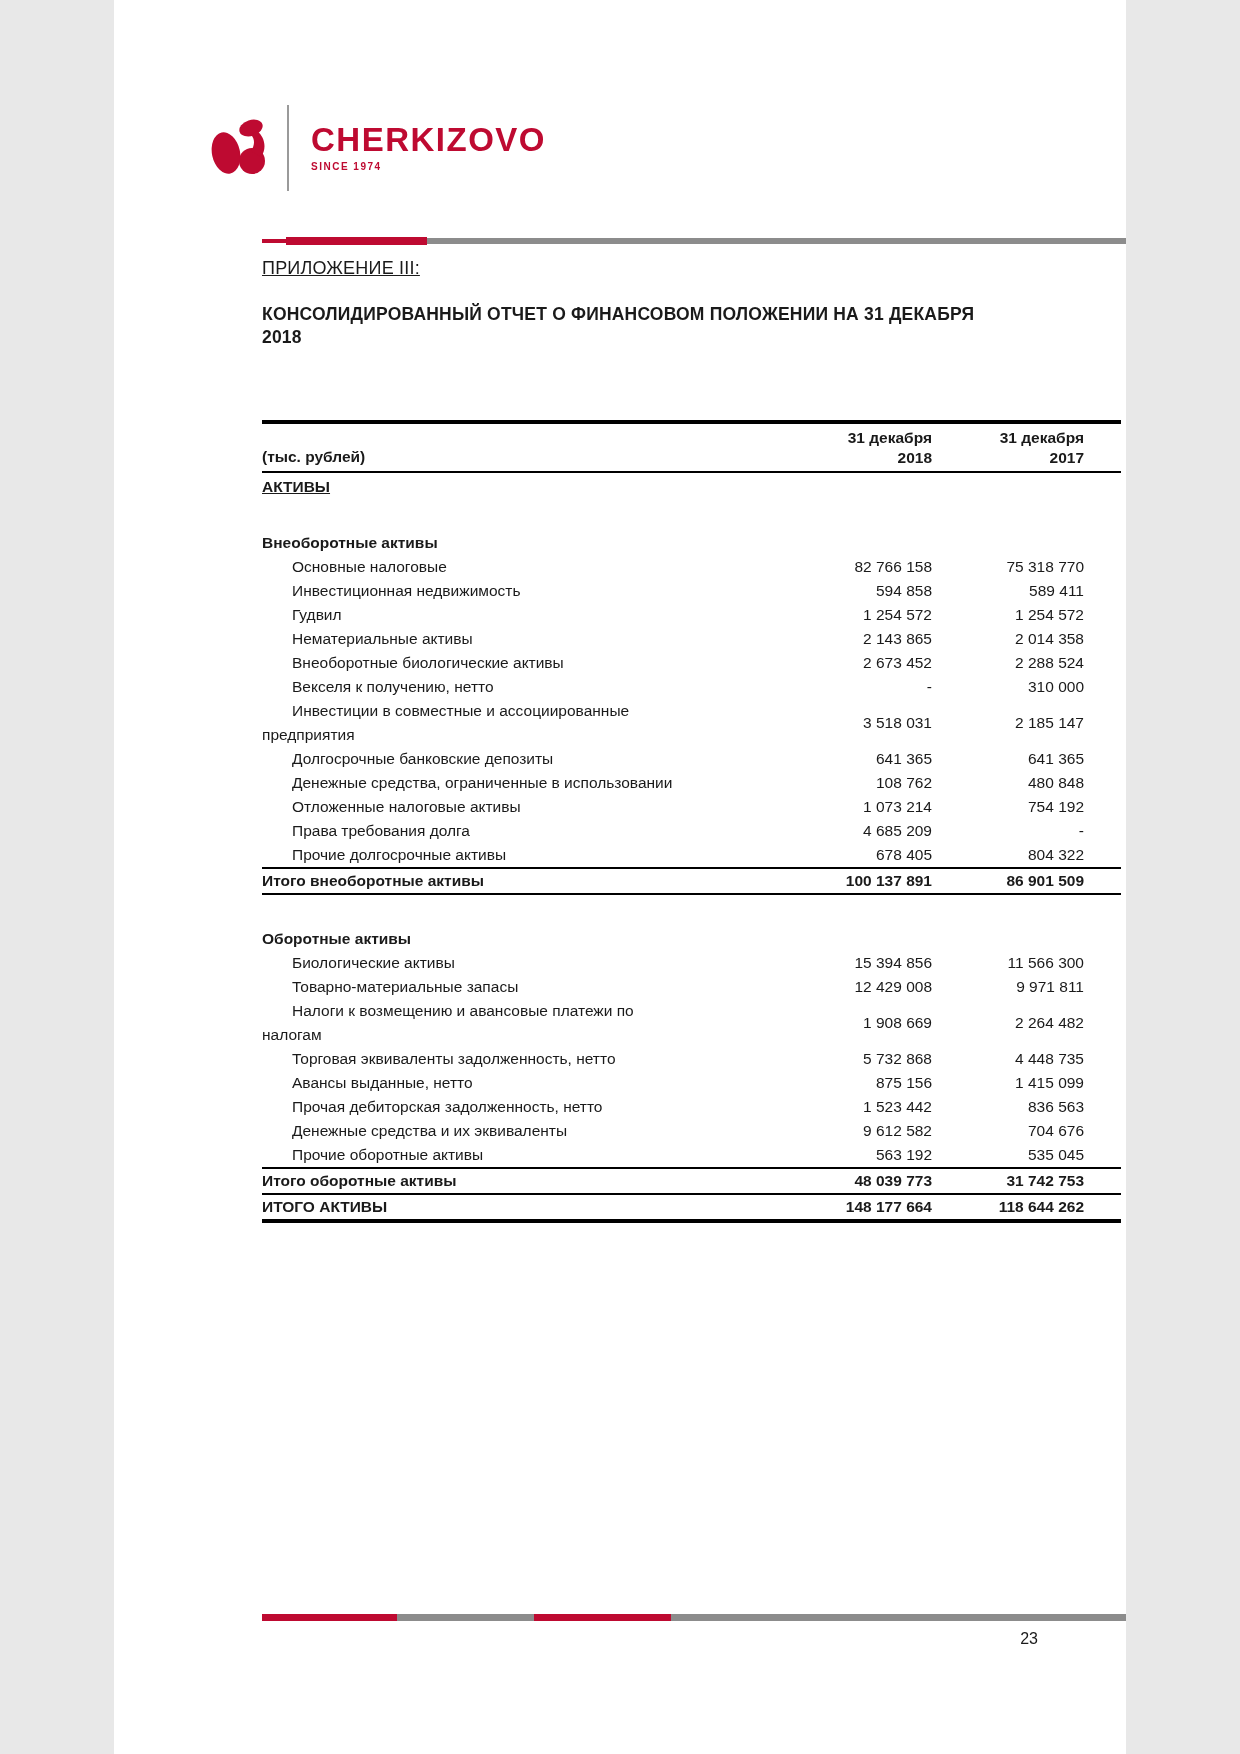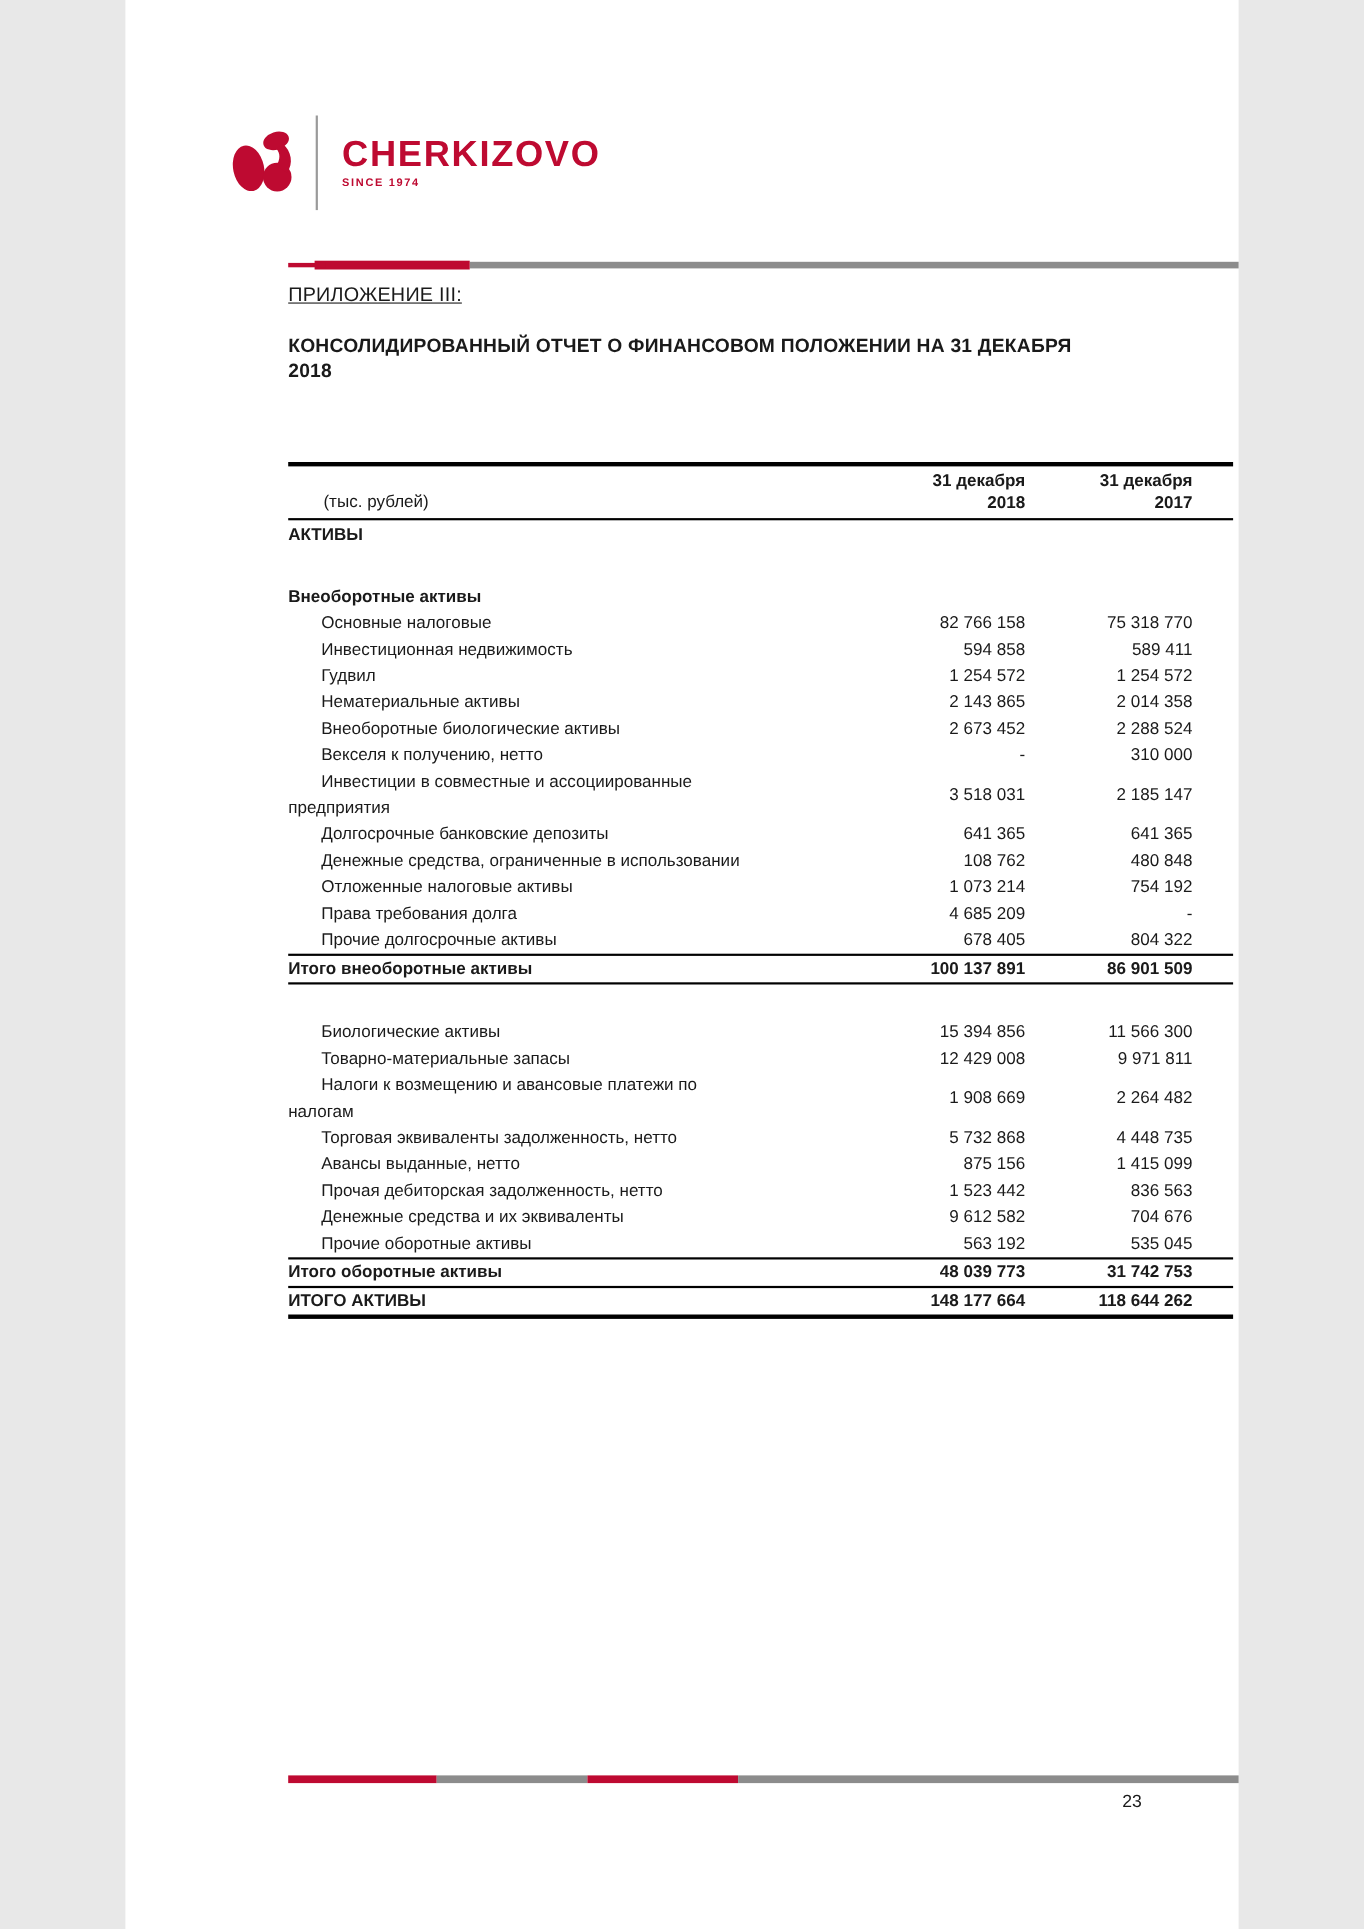--- a/index.html
+++ b/index.html
@@ -30,31 +30,31 @@
     position:absolute;left:148px;top:303px;width:900px;
     font-size:17.5px;font-weight:bold;line-height:23px;white-space:pre-line;letter-spacing:0.2px;
   }
   
   .fin-table{position:absolute;left:148px;top:420px;width:859px;font-size:15.5px;}
   .thead{
     display:flex;align-items:flex-end;
     border-top:4px solid #000;border-bottom:2.5px solid #000;
     padding:4px 0 3px 0;min-height:41px;box-sizing:border-box;
   }
-  .thead .unit{flex:1;font-weight:normal;padding-bottom:2px;margin-left:32px;}
+  .thead .unit{flex:1;font-weight:bold;padding-bottom:2px;}
   .col-h{font-weight:bold;text-align:right;white-space:pre-line;line-height:20px;}
   .col-h.c18{width:160px;}
   .col-h.c17{width:152px;margin-right:37px;}
   .tbody{}
   .trow{display:flex;align-items:center;min-height:24px;line-height:24px;box-sizing:border-box;}
   .trow .lbl{flex:1;white-space:pre-line;text-indent:0;}
   .trow .num{width:160px;text-align:right;}
   .trow .num2{width:152px;margin-right:37px;text-align:right;}
   .trow.item .lbl{text-indent:30px;}
-  .trow.caption{font-weight:bold;margin-top:2px;}
+  .trow.caption{font-weight:bold;margin-top:2px;text-decoration:underline;}
   .trow.section{font-weight:bold;}
   .trow.spacer{min-height:32px;}
   .trow.total{
     font-weight:bold;min-height:27px;
     border-top:2.5px solid #000;border-bottom:2.5px solid #000;
   }
   .trow.grand{
     font-weight:bold;min-height:28px;
     border-bottom:4.5px solid #000;
   }
@@ -185,20 +185,25 @@
         <div class="trow total">
     <div class="lbl">Итого внеоборотные активы</div>
     <div class="num">100 137 891</div>
     <div class="num2">86 901 509</div>
   </div>
         <div class="trow spacer">
     <div class="lbl"></div>
     <div class="num"></div>
     <div class="num2"></div>
   </div>
+        <div class="trow section">
+    <div class="lbl">Оборотные активы</div>
+    <div class="num"></div>
+    <div class="num2"></div>
+  </div>
         <div class="trow item">
     <div class="lbl">Биологические активы</div>
     <div class="num">15 394 856</div>
     <div class="num2">11 566 300</div>
   </div>
         <div class="trow item">
     <div class="lbl">Товарно-материальные запасы</div>
     <div class="num">12 429 008</div>
     <div class="num2">9 971 811</div>
   </div>

